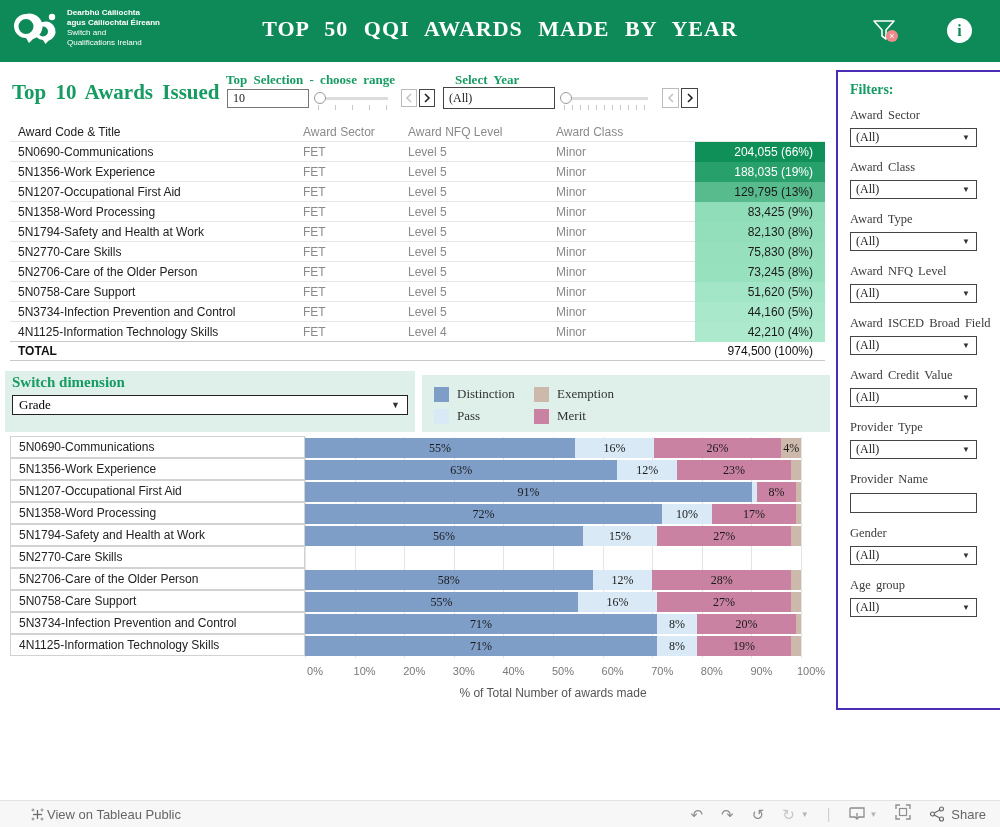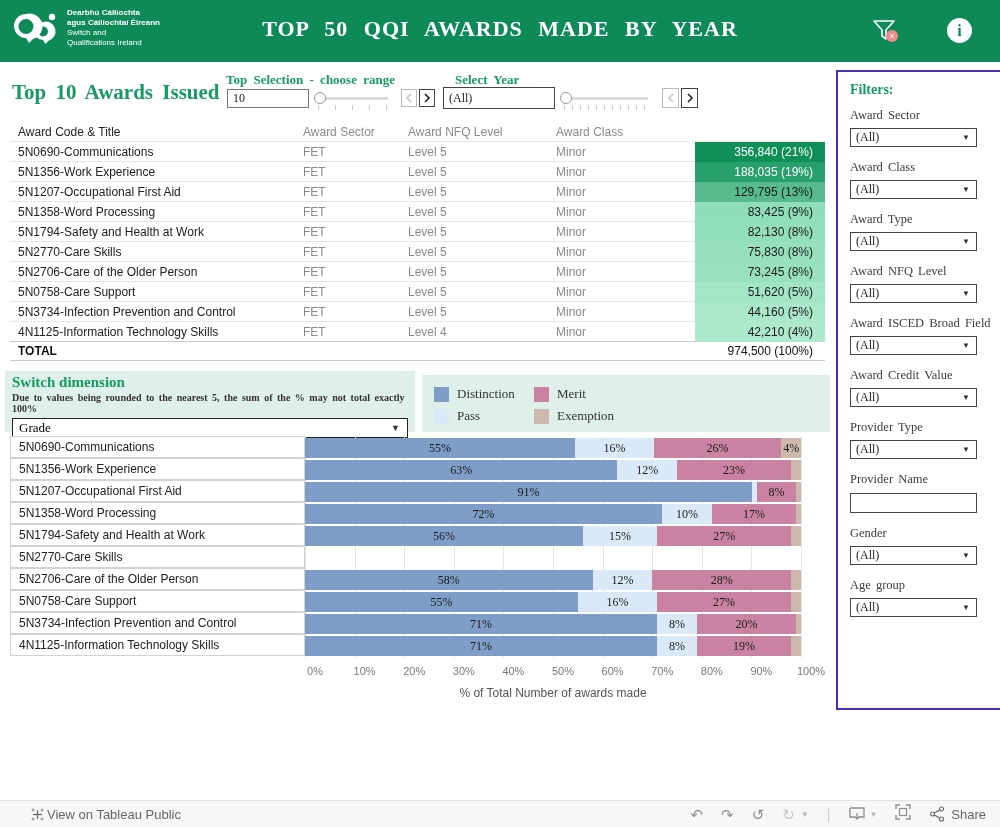--- a/index.html
+++ b/index.html
@@ -175,21 +175,21 @@
       <div class="tc-lvl">Award NFQ Level</div>
       <div class="tc-cls">Award Class</div>
       <div class="tc-val"></div>
     </div>
     <div id="table-body">
         <div class="tbl-row">
           <div class="tc-code">5N0690-Communications</div>
           <div class="tc-sec">FET</div>
           <div class="tc-lvl">Level 5</div>
           <div class="tc-cls">Minor</div>
-          <div class="tc-val" style="background: rgb(15, 144, 89); color: rgb(255, 255, 255);">356,840 (21%)</div>
+          <div class="tc-val" style="background: rgb(15, 144, 89); color: rgb(255, 255, 255);">204,055 (66%)</div>
         </div>
         <div class="tbl-row">
           <div class="tc-code">5N1356-Work Experience</div>
           <div class="tc-sec">FET</div>
           <div class="tc-lvl">Level 5</div>
           <div class="tc-cls">Minor</div>
           <div class="tc-val" style="background: rgb(39, 160, 107); color: rgb(255, 255, 255);">188,035 (19%)</div>
         </div>
         <div class="tbl-row">
           <div class="tc-code">5N1207-Occupational First Aid</div>
@@ -252,44 +252,43 @@
       <div class="tc-code">TOTAL</div>
       <div class="tc-sec"></div>
       <div class="tc-lvl"></div>
       <div class="tc-cls"></div>
       <div class="tc-val">974,500 (100%)</div>
     </div>
   </div>
 
   <div class="switch-box">
     <div class="switch-title">Switch dimension</div>
-    <div class="switch-note">Due to values being rounded to the nearest 5, the sum of the % may not total exactly 100%</div>
     <div class="switch-select">
       <span>Grade</span>
       <span class="caret">▼</span>
     </div>
   </div>
 
   <div class="legend-box">
     <div class="legend-grid" id="legend-grid">
         <div class="legend-item">
           <div class="legend-sw" style="background: rgb(126, 158, 200);"></div>
           <div class="legend-lbl">Distinction</div>
         </div>
         <div class="legend-item">
           <div class="legend-sw" style="background: rgb(217, 233, 246);"></div>
           <div class="legend-lbl">Pass</div>
         </div>
         <div class="legend-item">
+          <div class="legend-sw" style="background: rgb(204, 185, 171);"></div>
+          <div class="legend-lbl">Exemption</div>
+        </div>
+        <div class="legend-item">
           <div class="legend-sw" style="background: rgb(201, 130, 162);"></div>
           <div class="legend-lbl">Merit</div>
-        </div>
-        <div class="legend-item">
-          <div class="legend-sw" style="background: rgb(204, 185, 171);"></div>
-          <div class="legend-lbl">Exemption</div>
         </div>
       </div>
   </div>
 
   <div class="chart" id="chart">
     <div class="xlabel">% of Total Number of awards made</div>
   <div class="gridline" style="left: 295px;"></div>
       <div class="gridline" style="left: 344.6px;"></div>
       <div class="gridline" style="left: 394.2px;"></div>
       <div class="gridline" style="left: 443.8px;"></div>

